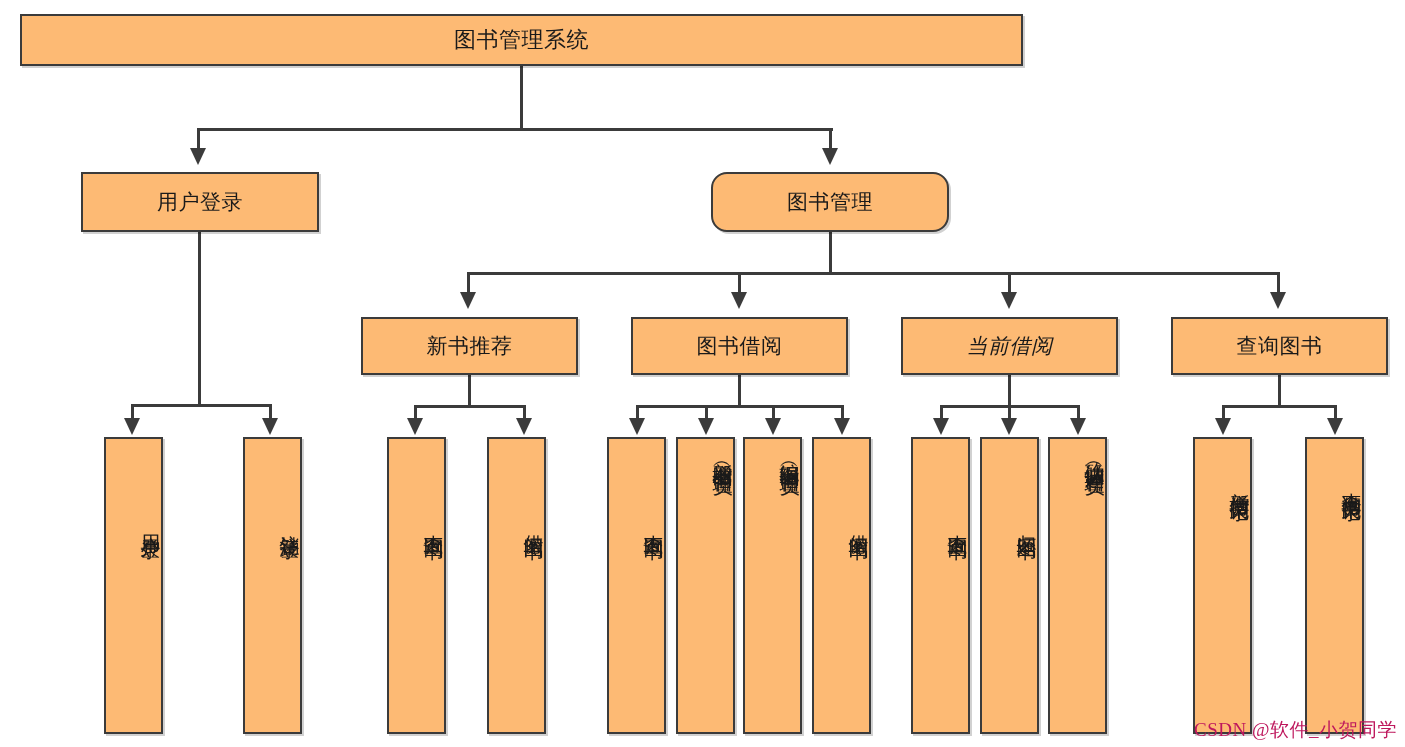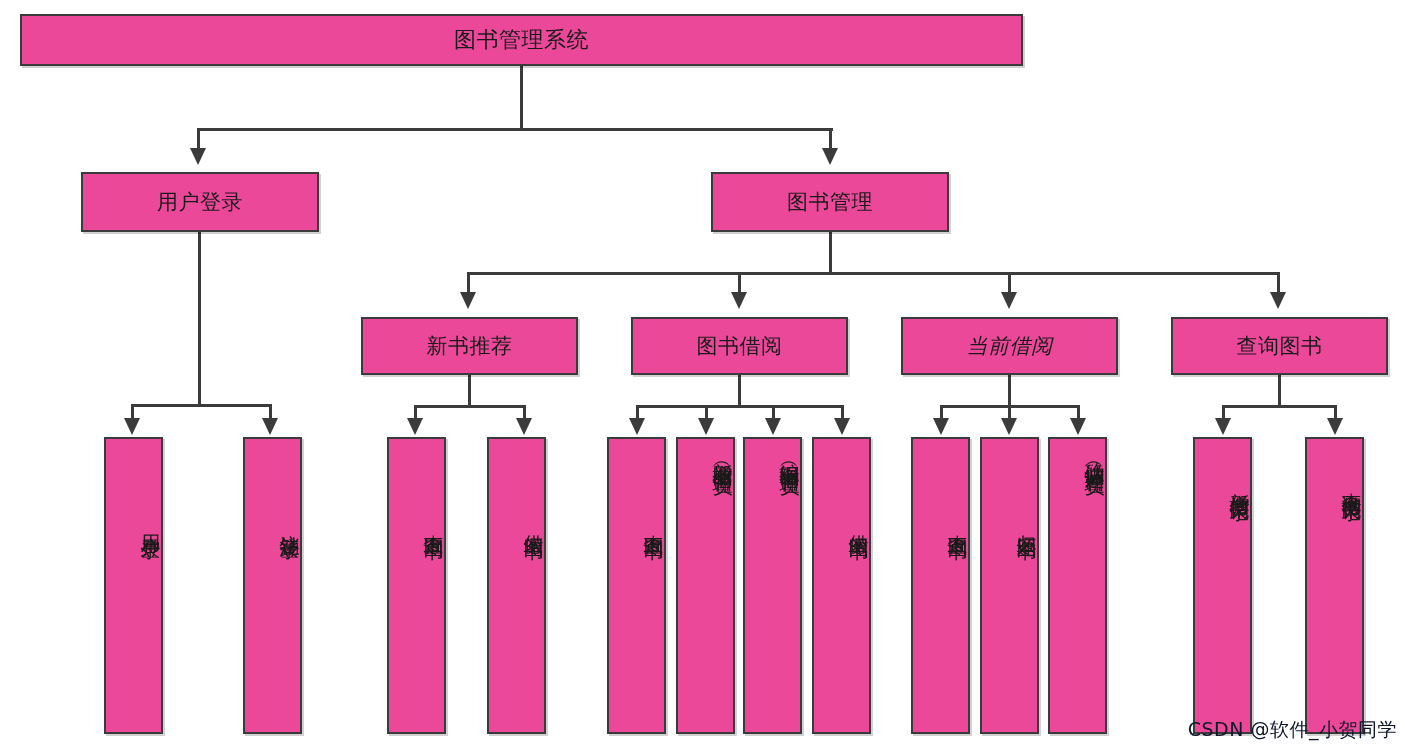--- a/index.html
+++ b/index.html
@@ -15,21 +15,21 @@
     position: relative;
     width: 1405px;
     height: 747px;
     background: #ffffff;
     overflow: hidden;
   }
   
   .node {
     position: absolute;
     box-sizing: border-box;
-    background: #ec4899;
+    background: #fdba74;
     border: 2px solid #3b3b3b;
     box-shadow: 2px 2px 0 0 rgba(0,0,0,0.18);
     display: flex;
     align-items: center;
     justify-content: center;
     color: #1a1a1a;
     z-index: 3;
   }
   .node .label {
     font-size: 21px;
@@ -72,25 +72,26 @@
     border-right: 8px solid transparent;
     border-top: 17px solid #3b3b3b;
     z-index: 2;
   }
   
   #watermark {
     position: absolute;
     right: 8px;
     bottom: 4px;
     font-size: 19px;
-    color: #0f172a;
+    color: #be185d;
     letter-spacing: 0.5px;
     z-index: 5;
     user-select: none;
     white-space: nowrap;
+    font-family: Liberation Serif, serif;
   }
 </style>
 </head>
 <body>
 
 <div id="canvas">
 
   <div class="node root" style="left:20px; top:14px; width:1003px; height:52px;">
     <span class="label">图书管理系统</span>
   </div>
@@ -99,21 +100,21 @@
   <div class="ln h" style="left:197px; top:128px; width:636px; height:3px;"></div>
   <div class="ln v" style="left:197px; top:128px; width:3px; height:22px;"></div>
   <div class="arrow" style="left:190px; top:148px;"></div>
   <div class="ln v" style="left:829px; top:128px; width:3px; height:22px;"></div>
   <div class="arrow" style="left:822px; top:148px;"></div>
 
   <div class="node lvl2" style="left:81px; top:172px; width:238px; height:60px;">
     <span class="label">用户登录</span>
   </div>
 
-  <div class="node lvl2" style="left:711px; top:172px; width:238px; height:60px;">
+  <div class="node lvl2" style="left:711px; top:172px; width:238px; height:60px;border-radius:16px;">
     <span class="label">图书管理</span>
   </div>
 
   <div class="ln v" style="left:198px; top:232px; width:3px; height:174px;"></div>
   <div class="ln h" style="left:131px; top:404px; width:140px; height:3px;"></div>
   <div class="ln v" style="left:131px; top:404px; width:3px; height:16px;"></div>
   <div class="arrow" style="left:124px; top:418px;"></div>
   <div class="ln v" style="left:269px; top:404px; width:3px; height:16px;"></div>
   <div class="arrow" style="left:262px; top:418px;"></div>
 

